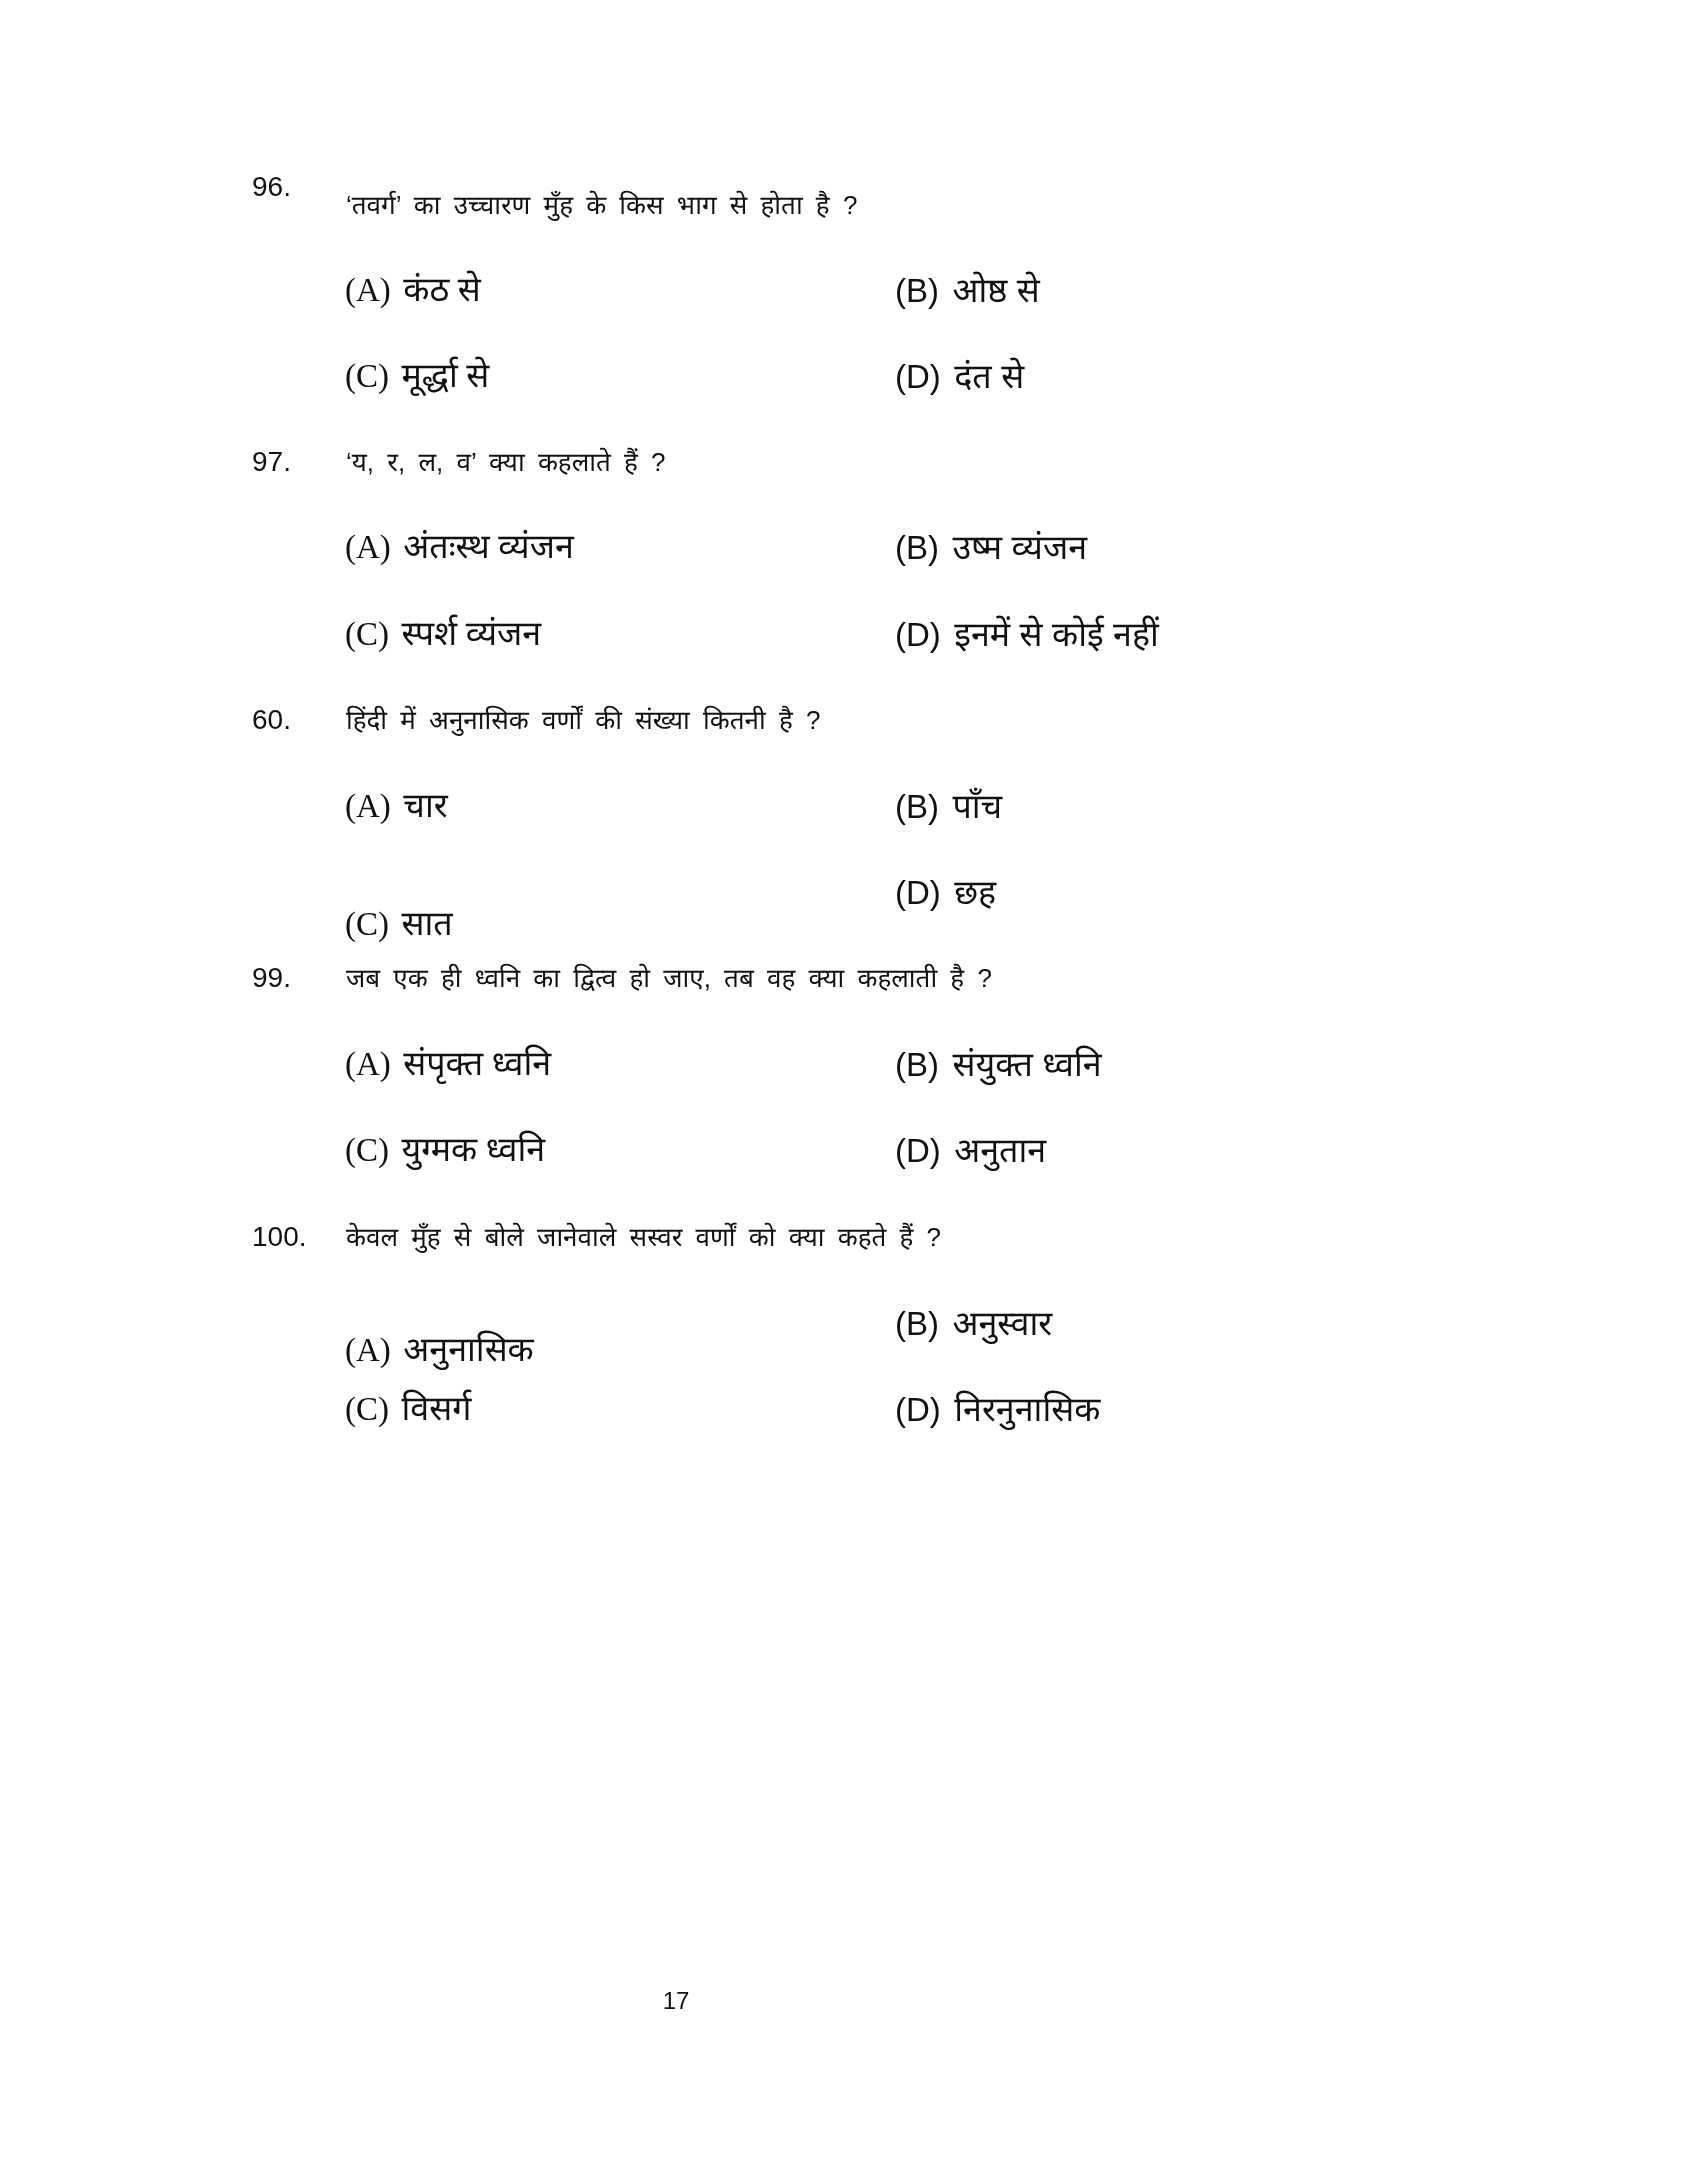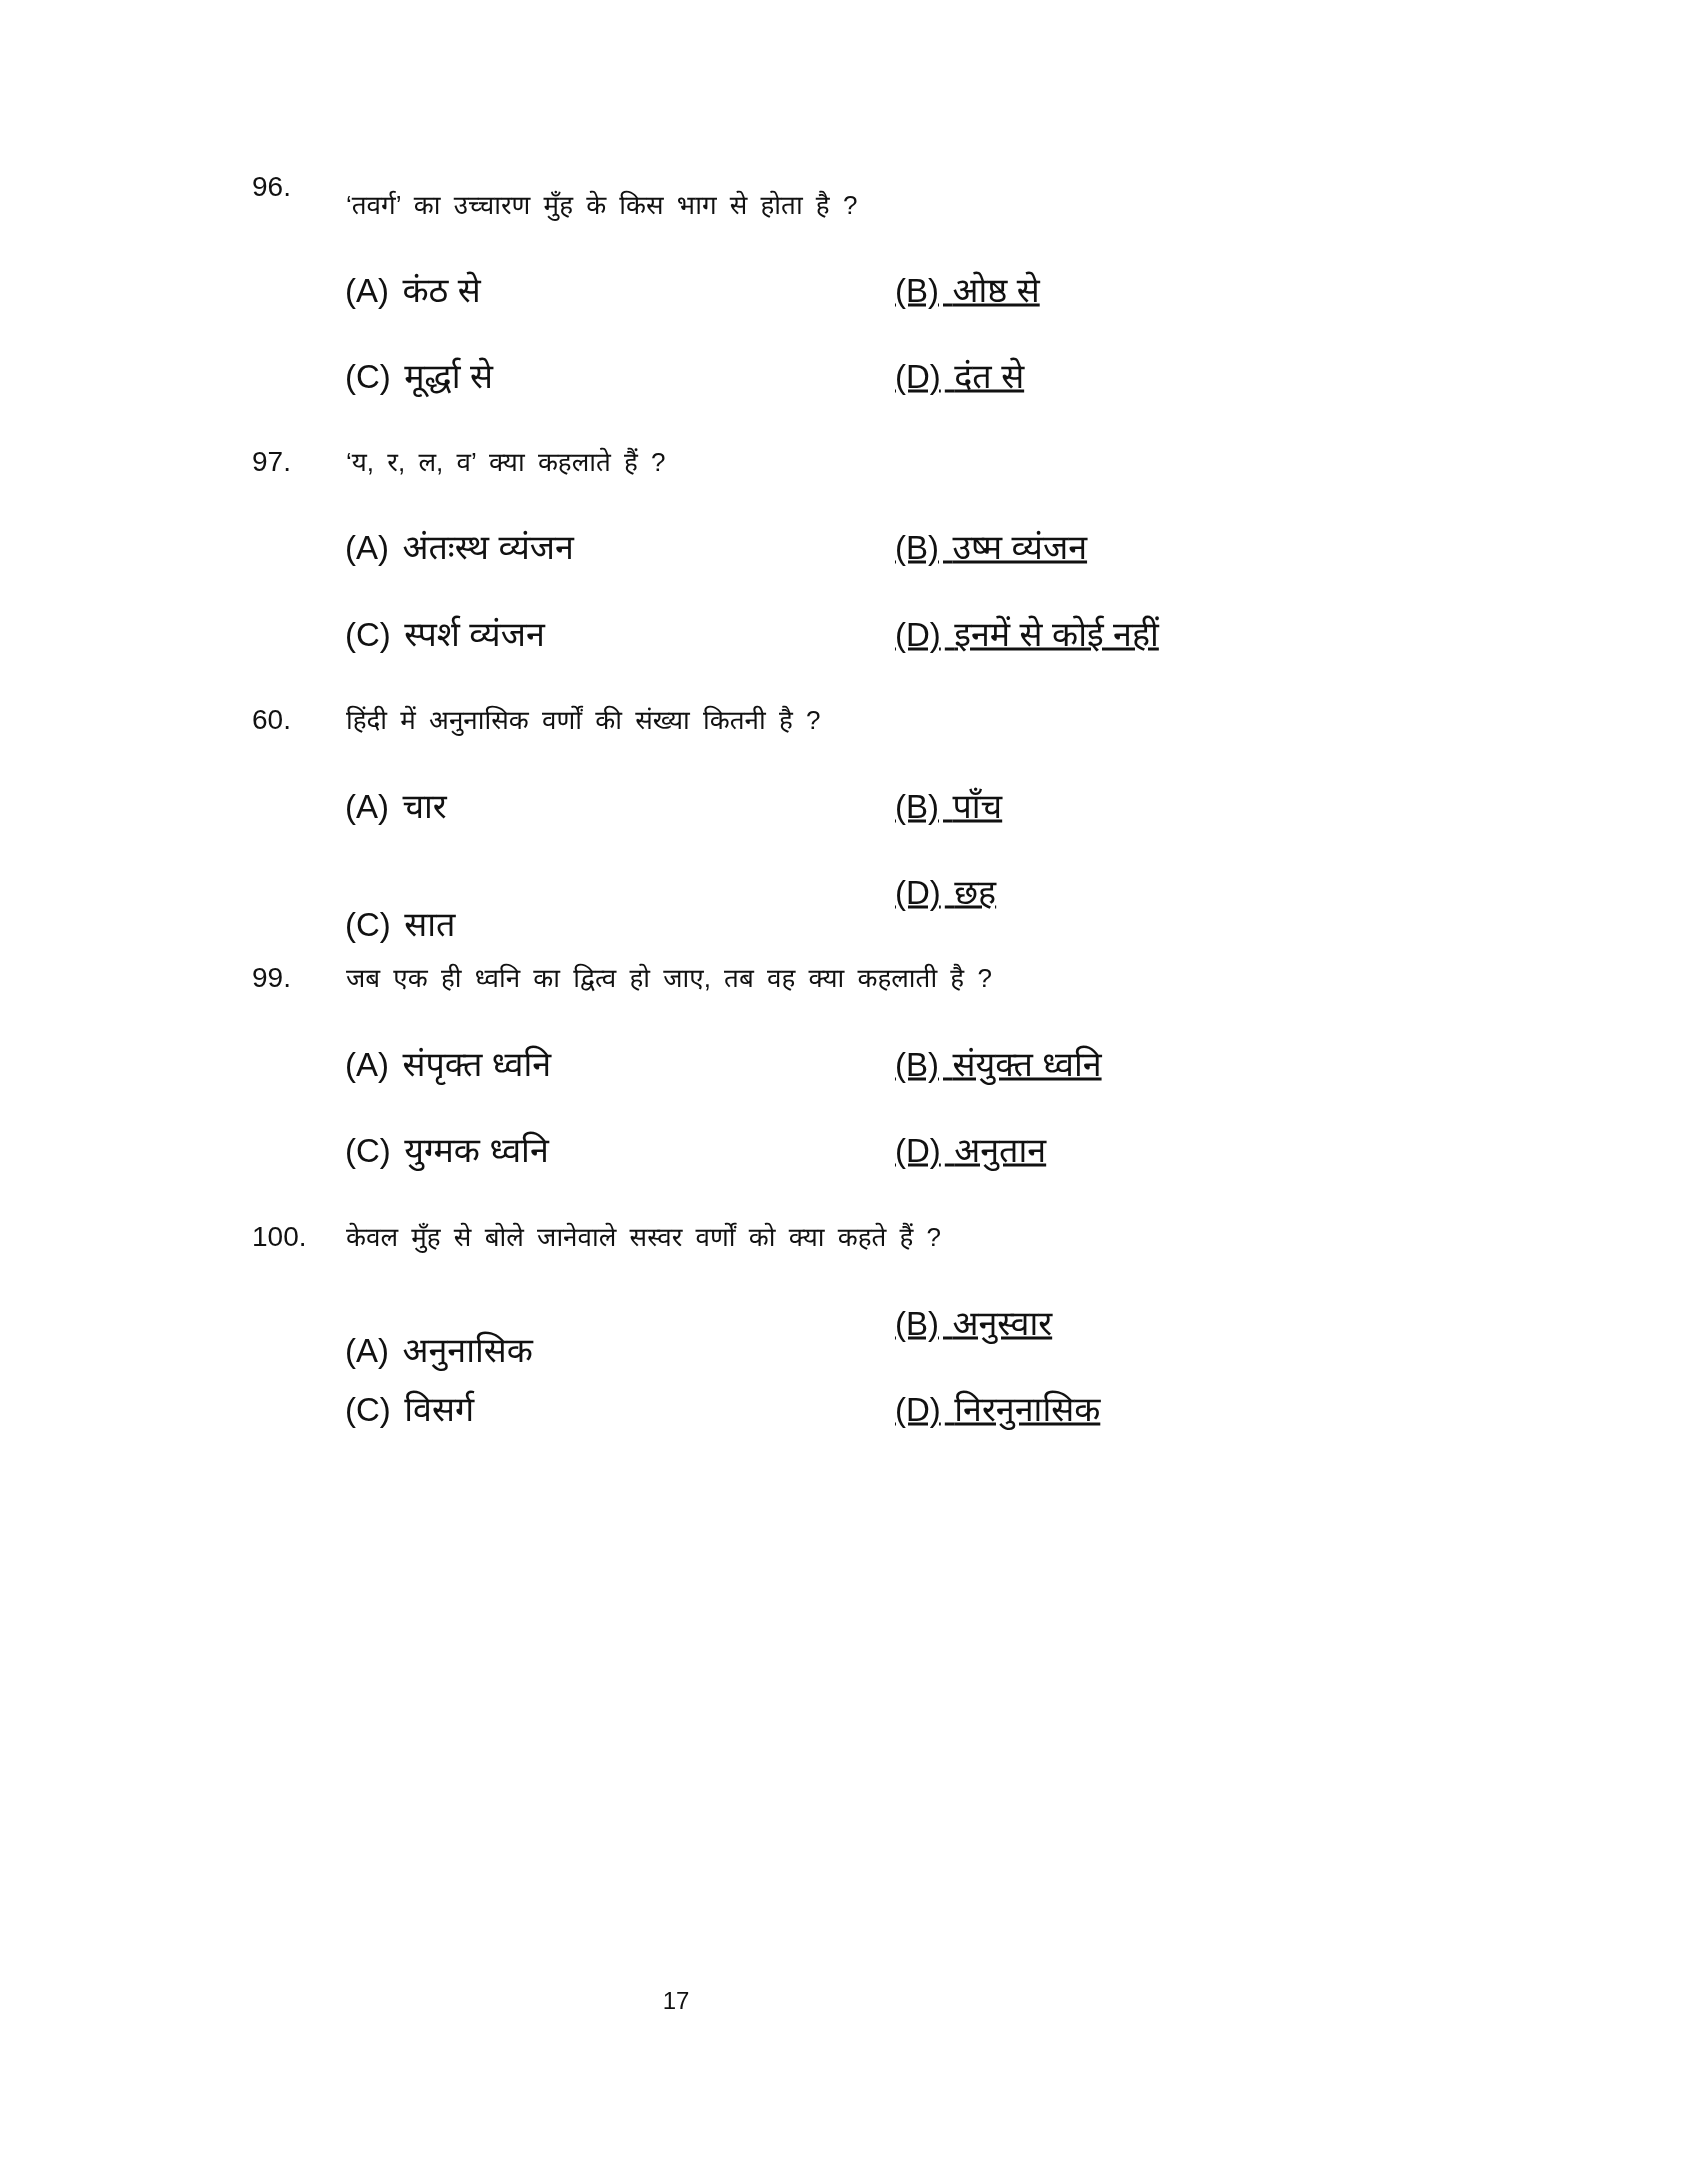--- a/index.html
+++ b/index.html
@@ -15,22 +15,22 @@
   }
   .qtext {
     position: absolute; left: 346px; font-size: 26px; line-height: 44px;
     white-space: nowrap; transform: translateY(-50%); word-spacing: 6px;
   }
   .opt {
     position: absolute; font-size: 34px; line-height: 44px; white-space: nowrap;
     transform: translateY(-50%);
   }
   .opt .lbl { font-size: 33px; margin-right: 4px; }
-  .col-a { left: 345px; }
-  .col-b { left: 895px; text-decoration: underline; }
+  .col-a { left: 345px; font-family: Liberation Serif, serif; }
+  .col-b { left: 895px; }
   .pageno {
     position: absolute; left: 0; width: 1352px; text-align: center;
     top: 1986px; font-size: 24px; line-height: 30px;
   }
 </style>
 </head>
 <body>
 
 <div class="page">
 

